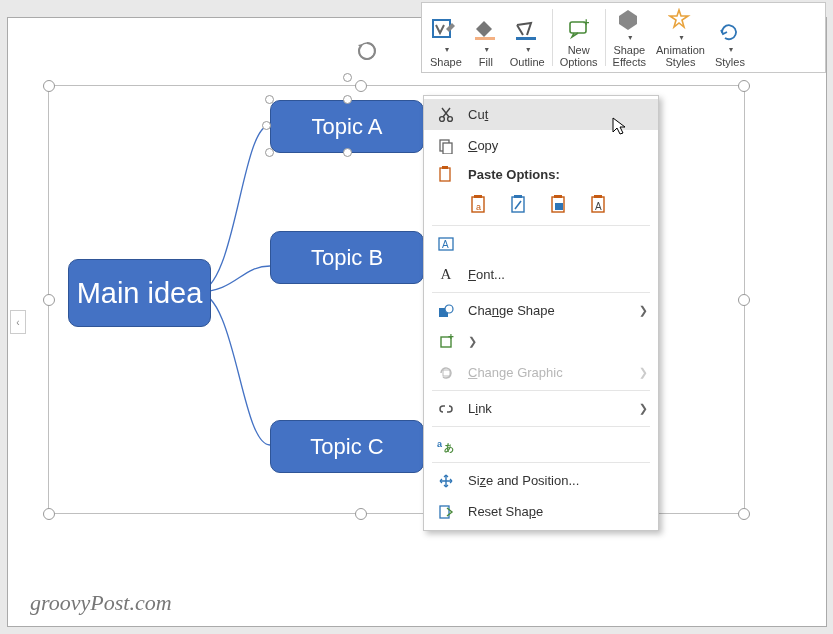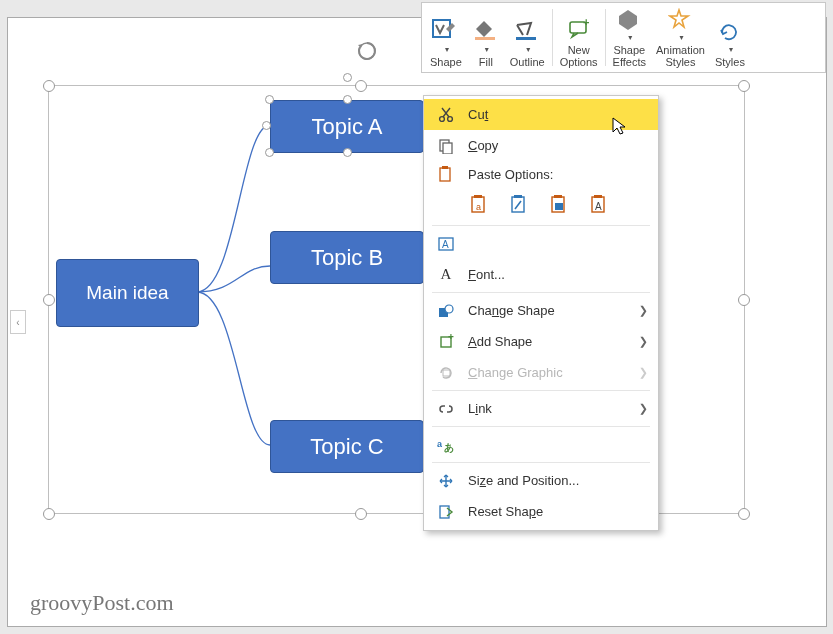--- a/index.html
+++ b/index.html
@@ -12,38 +12,38 @@
   .drop-caret{font-size:8px;color:#555;margin-left:2px}
   svg{display:block}
   
   .frame{position:absolute;left:7px;top:17px;width:818px;height:608px;background:#fff;border:1px solid #aaa}
   .page-margin{position:absolute;left:10px;top:310px;width:14px;height:22px;border:1px solid #ccc;color:#888;font-size:10px;display:flex;align-items:center;justify-content:center;cursor:default}
   
   .sel-box{position:absolute;border:1px solid #bfbfbf;left:48px;top:85px;width:695px;height:427px}
   .handle{position:absolute;width:10px;height:10px;border:1px solid #999;background:#fff;border-radius:50%}
   .rotate{position:absolute;left:356px;top:40px;color:#666}
   
-  .shape{position:absolute;background:#4472C4;color:#fff;border-radius:4px;display:flex;align-items:center;justify-content:center;border:1px solid #2f5597}
-  .main{left:56px;top:259px;width:141px;height:66px;font-size:19px}
+  .shape{position:absolute;background:#4472C4;color:#fff;border-radius:10px;display:flex;align-items:center;justify-content:center;border:1px solid #2f5597}
+  .main{left:68px;top:259px;width:141px;height:66px;font-size:29px}
   .topic{width:152px;height:51px;font-size:22px}
   .sub{width:160px;height:46px;font-size:22px}
   .conn{position:absolute;z-index:0}
   
   .ctx{position:absolute;left:423px;top:95px;width:234px;background:#fff;border:1px solid #c8c8c8;box-shadow:3px 3px 6px rgba(0,0,0,.25);font-size:13px;color:#333;z-index:30;padding:3px 0}
   .mi{display:flex;align-items:center;height:31px;padding:0 10px 0 10px;gap:10px;cursor:default}
-  .mi.hover{background:#fde047}
+  .mi.hover{background:#e5e5e5}
   .mi .mic{width:24px;display:flex;justify-content:center;color:#555}
   .mi .mtx{flex:1}
   .mi .sub-arrow{color:#666;font-size:11px}
   .mi.disabled{color:#b7b7b7}
   .msep{height:1px;background:#e5e5e5;margin:2px 8px}
   .paste-row{display:flex;gap:16px;padding:6px 12px 6px 44px}
   .paste-row .pi{width:24px;height:24px;display:flex;align-items:center;justify-content:center}
   .cursor{position:absolute;left:612px;top:117px;pointer-events:none;z-index:40}
-  .watermark{position:absolute;left:30px;bottom:18px;color:#777;font-family:Georgia,serif;font-size:22px;z-index:5}
+  .watermark{position:absolute;left:30px;bottom:18px;color:#777;font-style:italic;font-family:Georgia,serif;font-size:22px;z-index:5}
   .mtx u{text-decoration:underline}
 </style>
 </head>
 <body>
 
 <div class="frame"></div>
 <div class="page-margin">‹</div>
 
 <div class="mini-tb">
   <div class="tb-item">
@@ -205,21 +205,21 @@
       </span>
     <span class="mtx"><u>C</u>opy</span>
   </div>
   <div class="mi" style="height:26px">
     <span class="mic">
         <svg width="16" height="16">
           <rect x="2" y="2" width="10" height="13" fill="none" stroke="#C55A11" stroke-width="1.3"></rect>
           <rect x="4" y="0" width="6" height="3" fill="#C55A11"></rect>
         </svg>
       </span>
-    <span class="mtx" style="font-weight:400"><span>Paste Options:</span></span>
+    <span class="mtx" style="font-weight:700"><span>Paste Options:</span></span>
   </div>
   <div class="paste-row">
     <span class="pi">
         <svg width="20" height="20">
           <rect x="2" y="2" width="12" height="15" fill="none" stroke="#C55A11" stroke-width="1.4"></rect>
           <rect x="4" y="0" width="8" height="3" fill="#C55A11"></rect>
           <text x="6" y="15" font-size="9" fill="#C55A11">a</text>
         </svg>
       </span>
     <span class="pi">
@@ -270,21 +270,20 @@
     <span class="mtx">Cha<u>n</u>ge Shape</span>
     <span class="sub-arrow">❯</span>
   </div>
   <div class="mi">
     <span class="mic">
         <svg width="16" height="16">
           <rect x="3" y="3" width="10" height="10" fill="none" stroke="#4a8a3a" stroke-width="1.4"></rect>
           <text x="10" y="6" font-size="10" fill="#4a8a3a" font-weight="bold">+</text>
         </svg>
       </span>
-    <span class="mtx"><u>A</u>dd Shape</span>
     <span class="sub-arrow">❯</span>
   </div>
   <div class="mi disabled">
     <span class="mic">
         <svg width="16" height="16">
           <path d="M3 8a5 5 0 1 1 2 4" fill="none" stroke="#bbb" stroke-width="1.5"></path>
           <rect x="5" y="5" width="7" height="6" fill="none" stroke="#bbb"></rect>
         </svg>
       </span>
     <span class="mtx"><u style="text-decoration-color:#bbb">C</u>hange Graphic</span>

